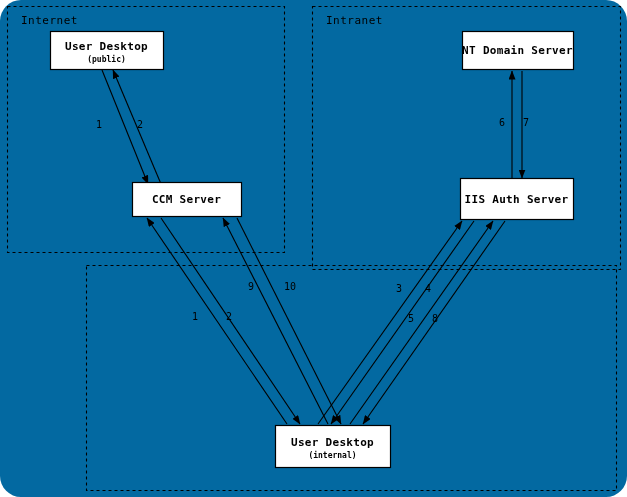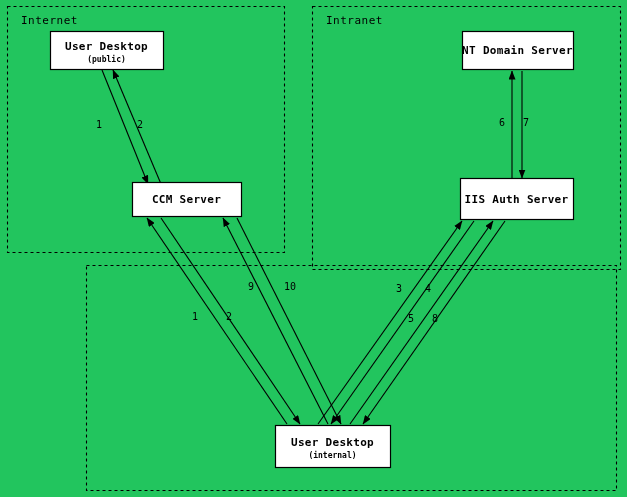--- a/index.html
+++ b/index.html
@@ -4,23 +4,24 @@
 <style>
   html, body {
     margin: 0;
     padding: 0;
     background: #ffffff;
   }
   #canvas {
     position: relative;
     width: 627px;
     height: 497px;
-    background: #22c55e;
+    background: #0369a1;
     font-family: "DejaVu Sans Mono", "Liberation Mono", monospace;
     overflow: hidden;
+    border-radius: 21px;
   }
   svg.layer {
     position: absolute;
     left: 0;
     top: 0;
     width: 627px;
     height: 497px;
   }
   .zone-rect {
     fill: none;

